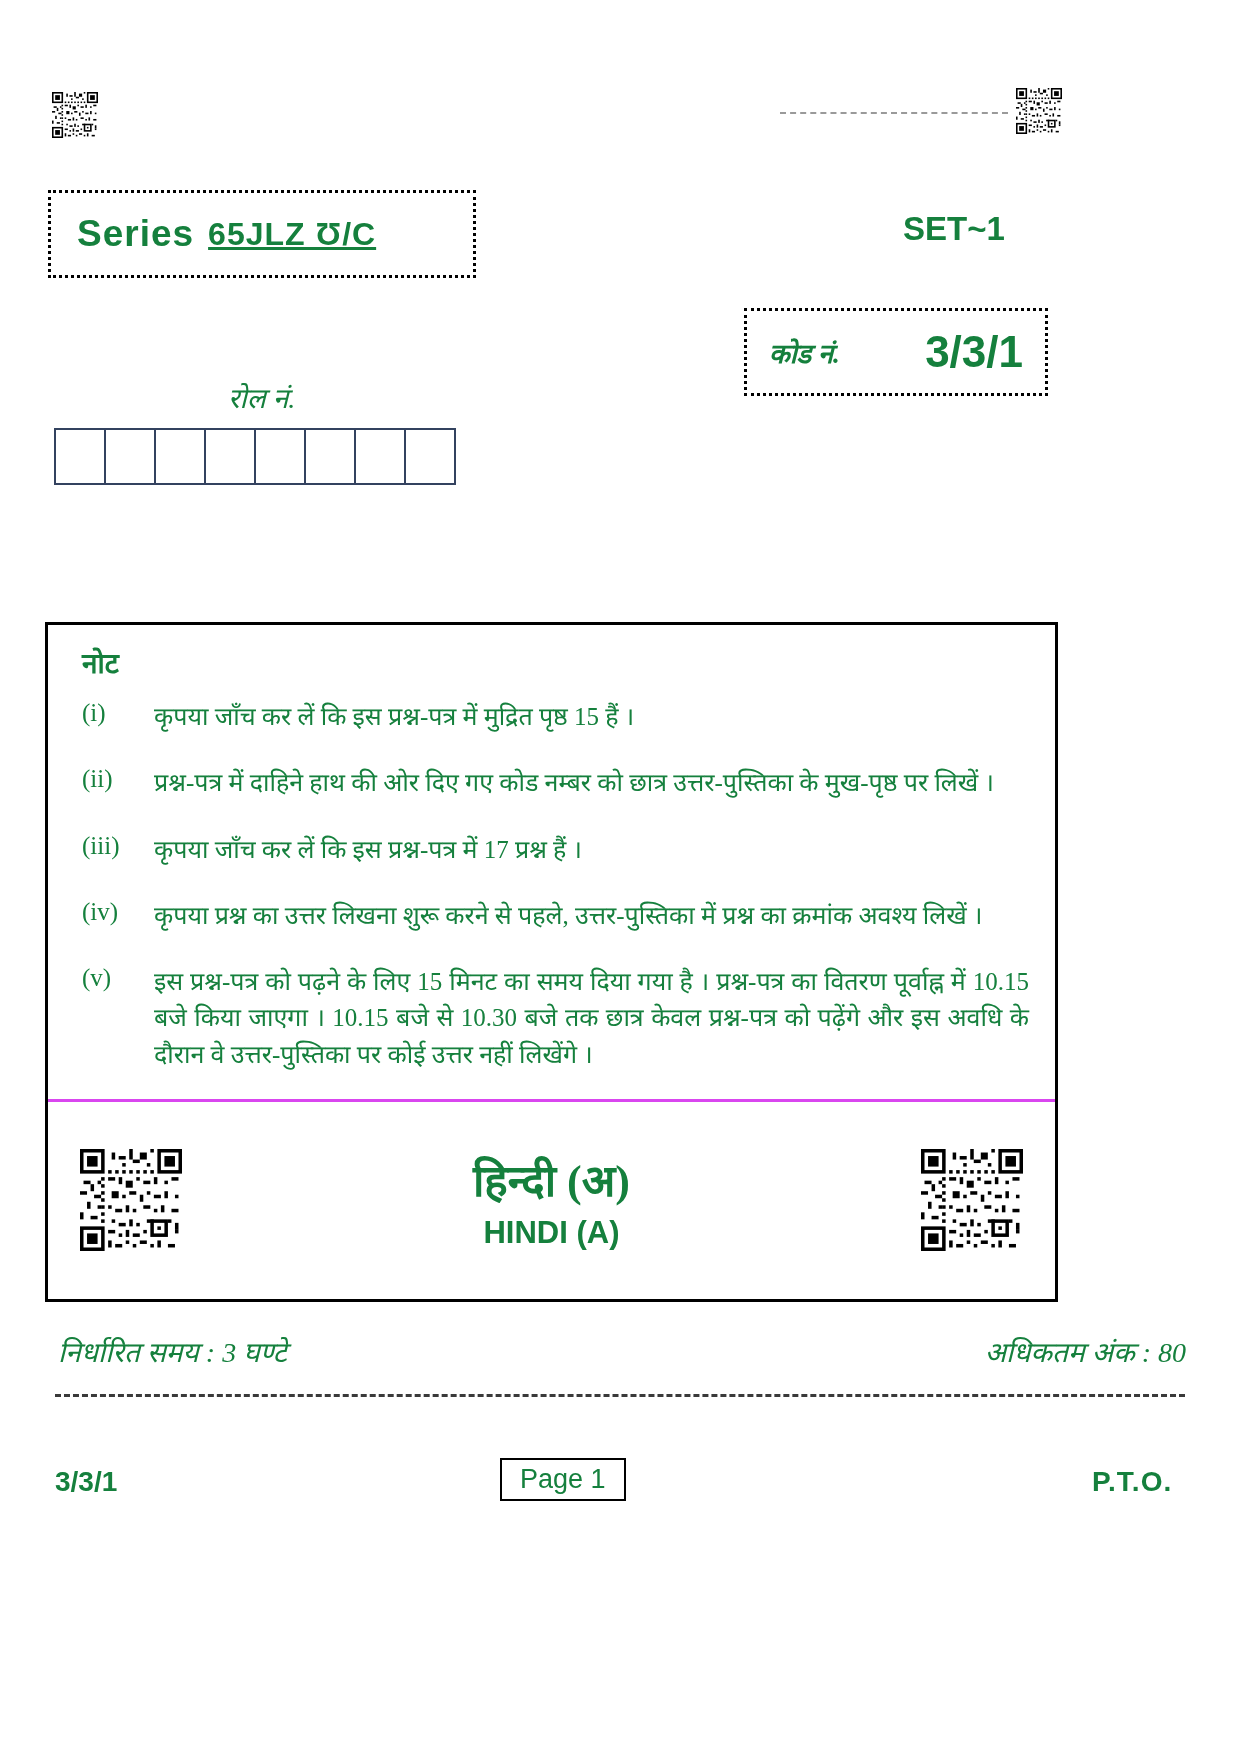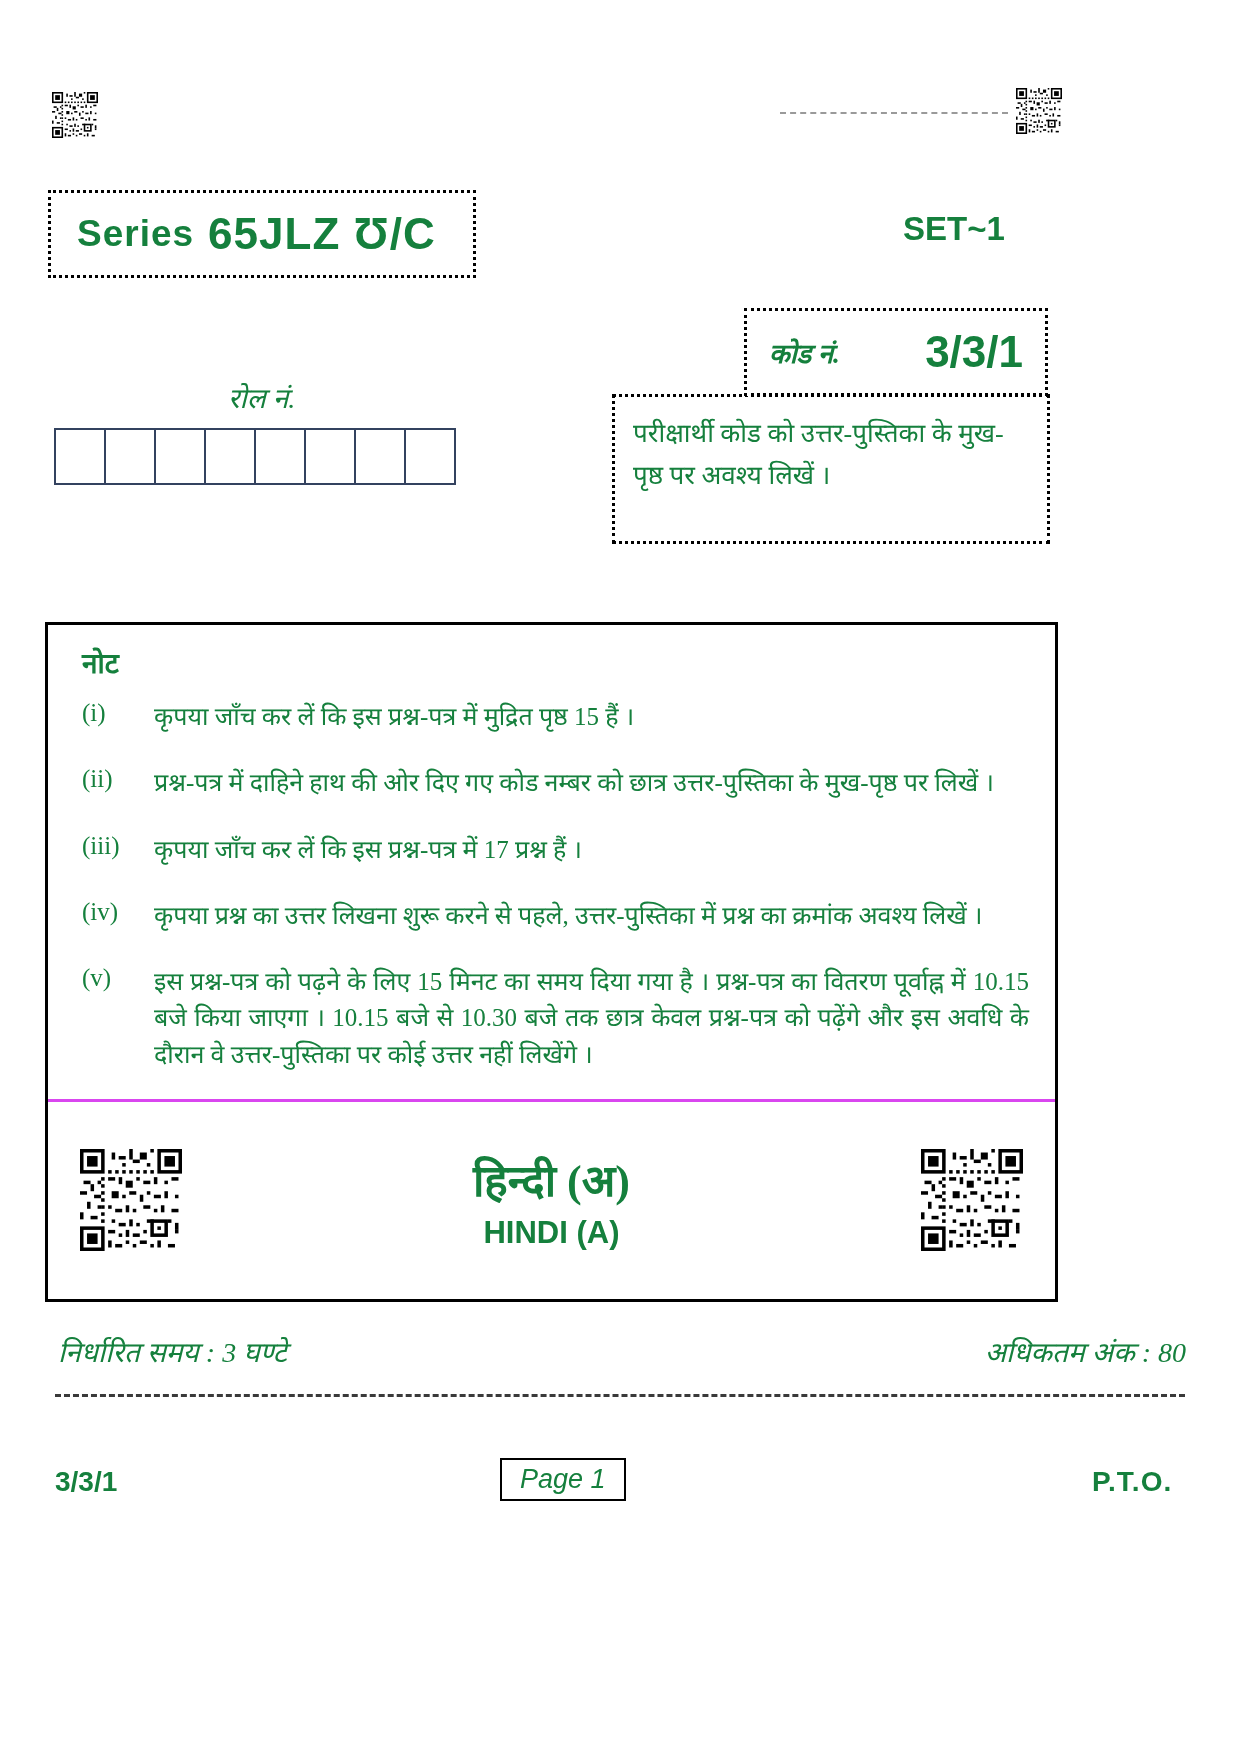--- a/index.html
+++ b/index.html
@@ -15,21 +15,21 @@
   .qr-tl { position:absolute; left:52px; top:92px; width:46px; height:46px; }
   .qr-tr { position:absolute; left:1016px; top:88px; width:46px; height:46px; }
   .top-dash { position:absolute; left:780px; top:112px; width:228px; border-top:2px dashed #9a9a9a; }
   
   .series-box {
     position:absolute; left:48px; top:190px; width:428px; height:88px;
     border:3px dotted #000; display:flex; align-items:center; padding-left:26px;
     font-family:"Liberation Sans","DejaVu Sans",sans-serif; font-weight:bold; font-size:37px;
     letter-spacing:1px;
   }
-  .series-box .code { margin-left:14px; font-size:44px; }
+  .series-box .code { margin-left:14px; font-size:32px;text-decoration:underline; }
   .set-label {
     position:absolute; left:903px; top:210px;
     font-family:"Liberation Sans","DejaVu Sans",sans-serif; font-weight:bold; font-size:33px;
   }
   
   .code-box {
     position:absolute; left:744px; top:308px; width:304px; height:88px; background:#fff; z-index:2;
     border:3px dotted #000; display:flex; align-items:center; justify-content:space-between;
     padding:0 22px;
     gap:16px;
@@ -72,21 +72,21 @@
     font-style:italic; font-size:28px;
   }
   
   .bottom-dash { position:absolute; left:55px; top:1394px; width:1130px; border-top:3px dashed #3a3a3a; }
   .footer-code {
     position:absolute; left:55px; top:1466px;
     font-family:"Liberation Sans","DejaVu Sans",sans-serif; font-weight:bold; font-size:28px;
   }
   .page-badge {
     position:absolute; left:500px; top:1458px; border:2px solid #000; padding:4px 18px;
-    font-family:"Liberation Sans","DejaVu Sans",sans-serif; font-size:27px;font-style:italic;
+    font-family:"Liberation Sans","DejaVu Sans",sans-serif; font-size:27px;
   }
   .pto {
     position:absolute; left:1092px; top:1466px;
     font-family:"Liberation Sans","DejaVu Sans",sans-serif; font-weight:bold; font-size:28px;
     letter-spacing:1px;
   }
 </style>
 </head>
 <body>
 
@@ -218,21 +218,20 @@
       <div class="roll-cell"></div>
       <div class="roll-cell"></div>
       <div class="roll-cell"></div>
       <div class="roll-cell"></div>
       <div class="roll-cell"></div>
       <div class="roll-cell"></div>
       <div class="roll-cell"></div>
       <div class="roll-cell"></div>
     </div>
 
-  <div class="candidate-note">परीक्षार्थी कोड को उत्तर-पुस्तिका के मुख-पृष्ठ पर अवश्य लिखें ।</div>
 
   <div class="note-box">
     <div class="note-content">
       <div class="note-heading">नोट</div>
       <div class="note-items">
         <div class="item-num">(i)</div>
         <div class="item-text">कृपया जाँच कर लें कि इस प्रश्न-पत्र में मुद्रित पृष्ठ 15 हैं ।</div>
         <div class="item-num">(ii)</div>
         <div class="item-text">प्रश्न-पत्र में दाहिने हाथ की ओर दिए गए कोड नम्बर को छात्र उत्तर-पुस्तिका के मुख-पृष्ठ पर लिखें ।</div>
         <div class="item-num">(iii)</div>

